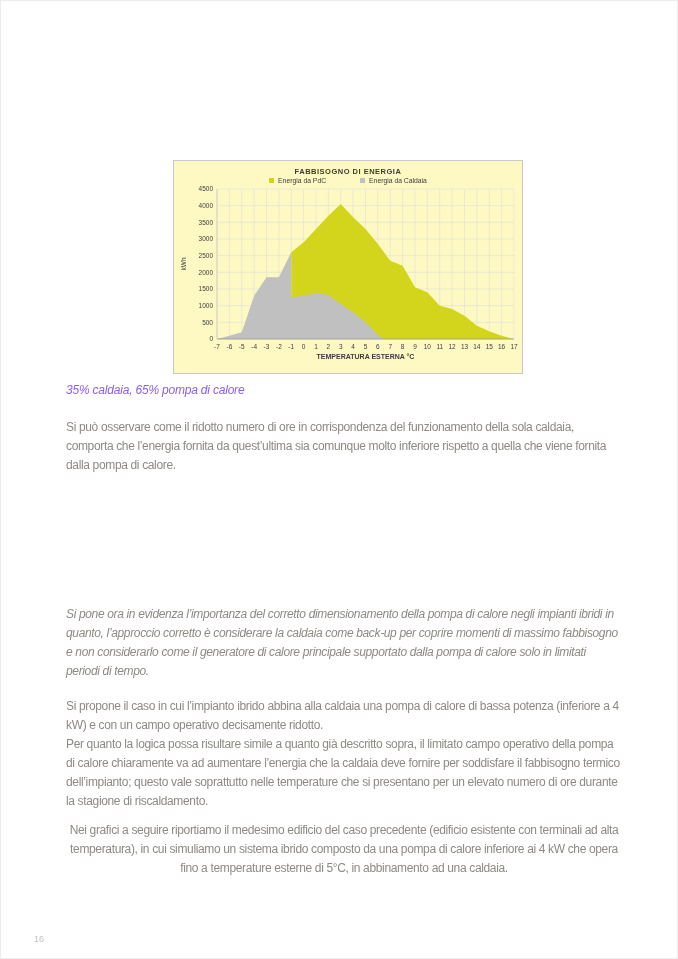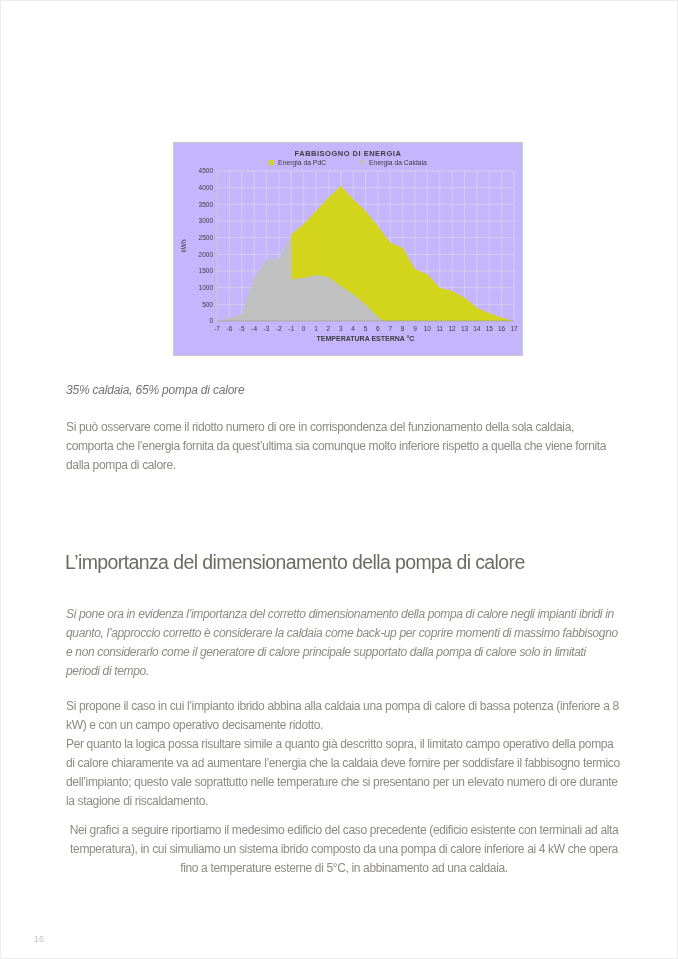--- a/index.html
+++ b/index.html
@@ -7,38 +7,38 @@
     position:relative;width:678px;height:959px;background:#ffffff;
     border:1px solid #ececec;box-sizing:border-box;overflow:hidden;
     font-family:"Liberation Sans",sans-serif;
   }
   .logo{
     position:absolute;left:31px;top:20px;
     font-size:50px;font-weight:bold;font-style:italic;
     letter-spacing:-2px;line-height:1;
   }
   .chart-box{
-    position:absolute;left:172px;top:141px;width:348px;height:212px;
-    border:1px solid #c9c9c9;background:#c4b5fd;
+    position:absolute;left:172px;top:159px;width:348px;height:212px;
+    border:1px solid #c9c9c9;background:#fef9c3;
   }
   .chart-title{
     position:absolute;top:6px;left:0;width:100%;text-align:center;
     font-size:7.5px;font-weight:bold;letter-spacing:0.5px;color:#3d3d3d;
   }
   .chart-legend{
     position:absolute;top:16px;left:0;width:100%;
     display:flex;justify-content:center;gap:34px;align-items:center;
     font-size:6.8px;color:#3d3d3d;
   }
   .legend-item{display:flex;align-items:center;gap:4px;}
   .legend-swatch{width:5px;height:5px;display:inline-block;background:#999;}
   .chart-svg{position:absolute;left:0;top:0;}
   .caption{
     position:absolute;left:65px;top:382px;
-    font-size:12px;font-style:italic;color:#737373;letter-spacing:-0.2px;
+    font-size:12px;font-style:italic;color:#8b5cf6;letter-spacing:-0.2px;
   }
   .body-text{
     position:absolute;left:65px;width:556px;
     font-size:12px;line-height:19px;color:#8d8a85;letter-spacing:-0.35px;
   }
   #p1{top:417px;}
   #p2{top:604px;font-style:italic;}
   #p3{top:696px;}
   #p4{top:820px;text-align:center;}
   .heading{
@@ -147,28 +147,27 @@
       </div>
     </div>
   </div>
 
   <div class="caption">35% caldaia, 65% pompa di calore</div>
 
   <div class="body-text" id="p1">
     <div>Si può osservare come il ridotto numero di ore in corrispondenza del funzionamento della sola caldaia, comporta che l’energia fornita da quest’ultima sia comunque molto inferiore rispetto a quella che viene fornita dalla pompa di calore.</div>
   </div>
 
-  <div class="heading">L’importanza del dimensionamento della pompa di calore</div>
 
   <div class="body-text" id="p2">
     <div>Si pone ora in evidenza l’importanza del corretto dimensionamento della pompa di calore negli impianti ibridi in quanto, l’approccio corretto è considerare la caldaia come back-up per coprire momenti di massimo fabbisogno e non considerarlo come il generatore di calore principale supportato dalla pompa di calore solo in limitati periodi di tempo.</div>
   </div>
 
   <div class="body-text" id="p3">
-    <div>Si propone il caso in cui l’impianto ibrido abbina alla caldaia una pompa di calore di bassa potenza (inferiore a 8 kW) e con un campo operativo decisamente ridotto.</div>
+    <div>Si propone il caso in cui l’impianto ibrido abbina alla caldaia una pompa di calore di bassa potenza (inferiore a 4 kW) e con un campo operativo decisamente ridotto.</div>
     <div>Per quanto la logica possa risultare simile a quanto già descritto sopra, il limitato campo operativo della pompa di calore chiaramente va ad aumentare l’energia che la caldaia deve fornire per soddisfare il fabbisogno termico dell’impianto; questo vale soprattutto nelle temperature che si presentano per un elevato numero di ore durante la stagione di riscaldamento.</div>
   </div>
 
   <div class="body-text" id="p4">
     <div>Nei grafici a seguire riportiamo il medesimo edificio del caso precedente (edificio esistente con terminali ad alta temperatura), in cui simuliamo un sistema ibrido composto da una pompa di calore inferiore ai 4 kW che opera fino a temperature esterne di 5°C, in abbinamento ad una caldaia.</div>
   </div>
 
   <div class="page-number">16</div>
 
 </div>

